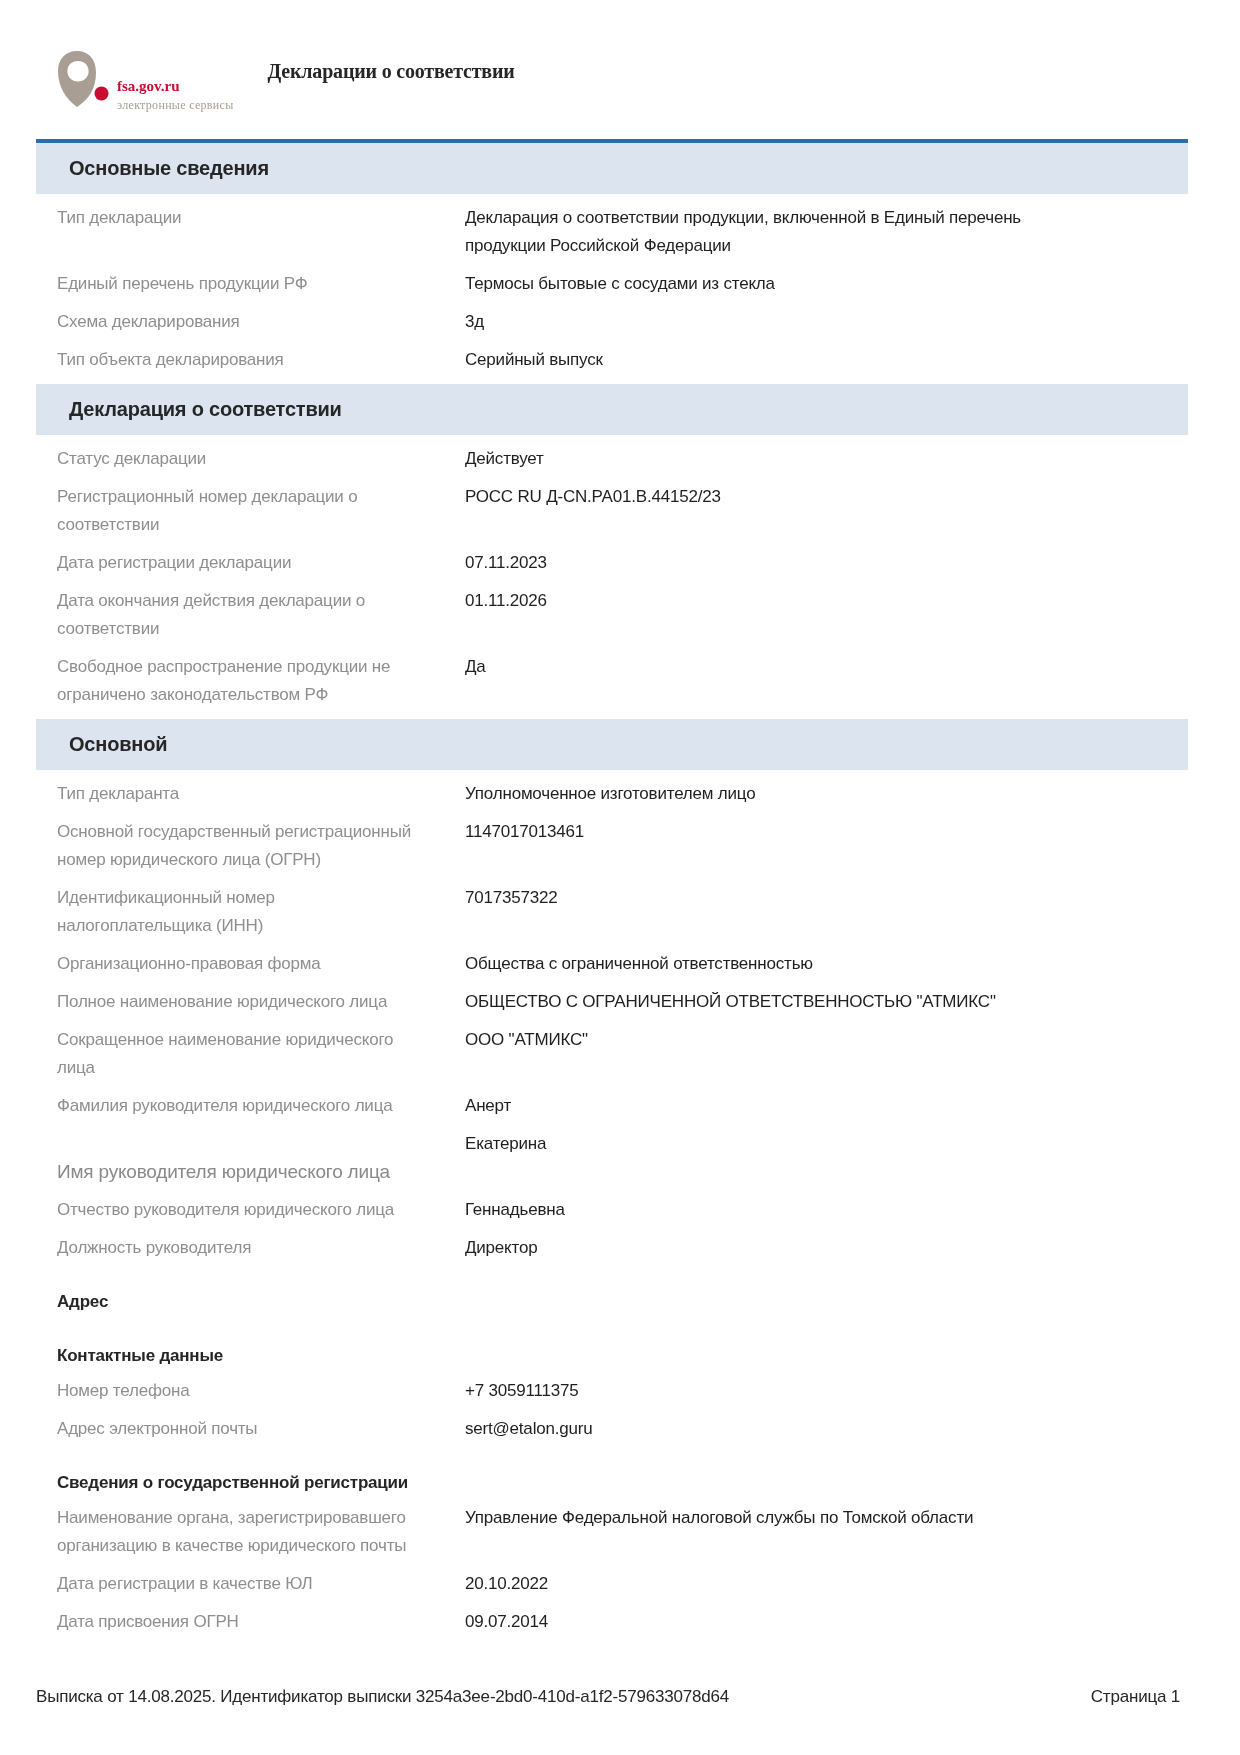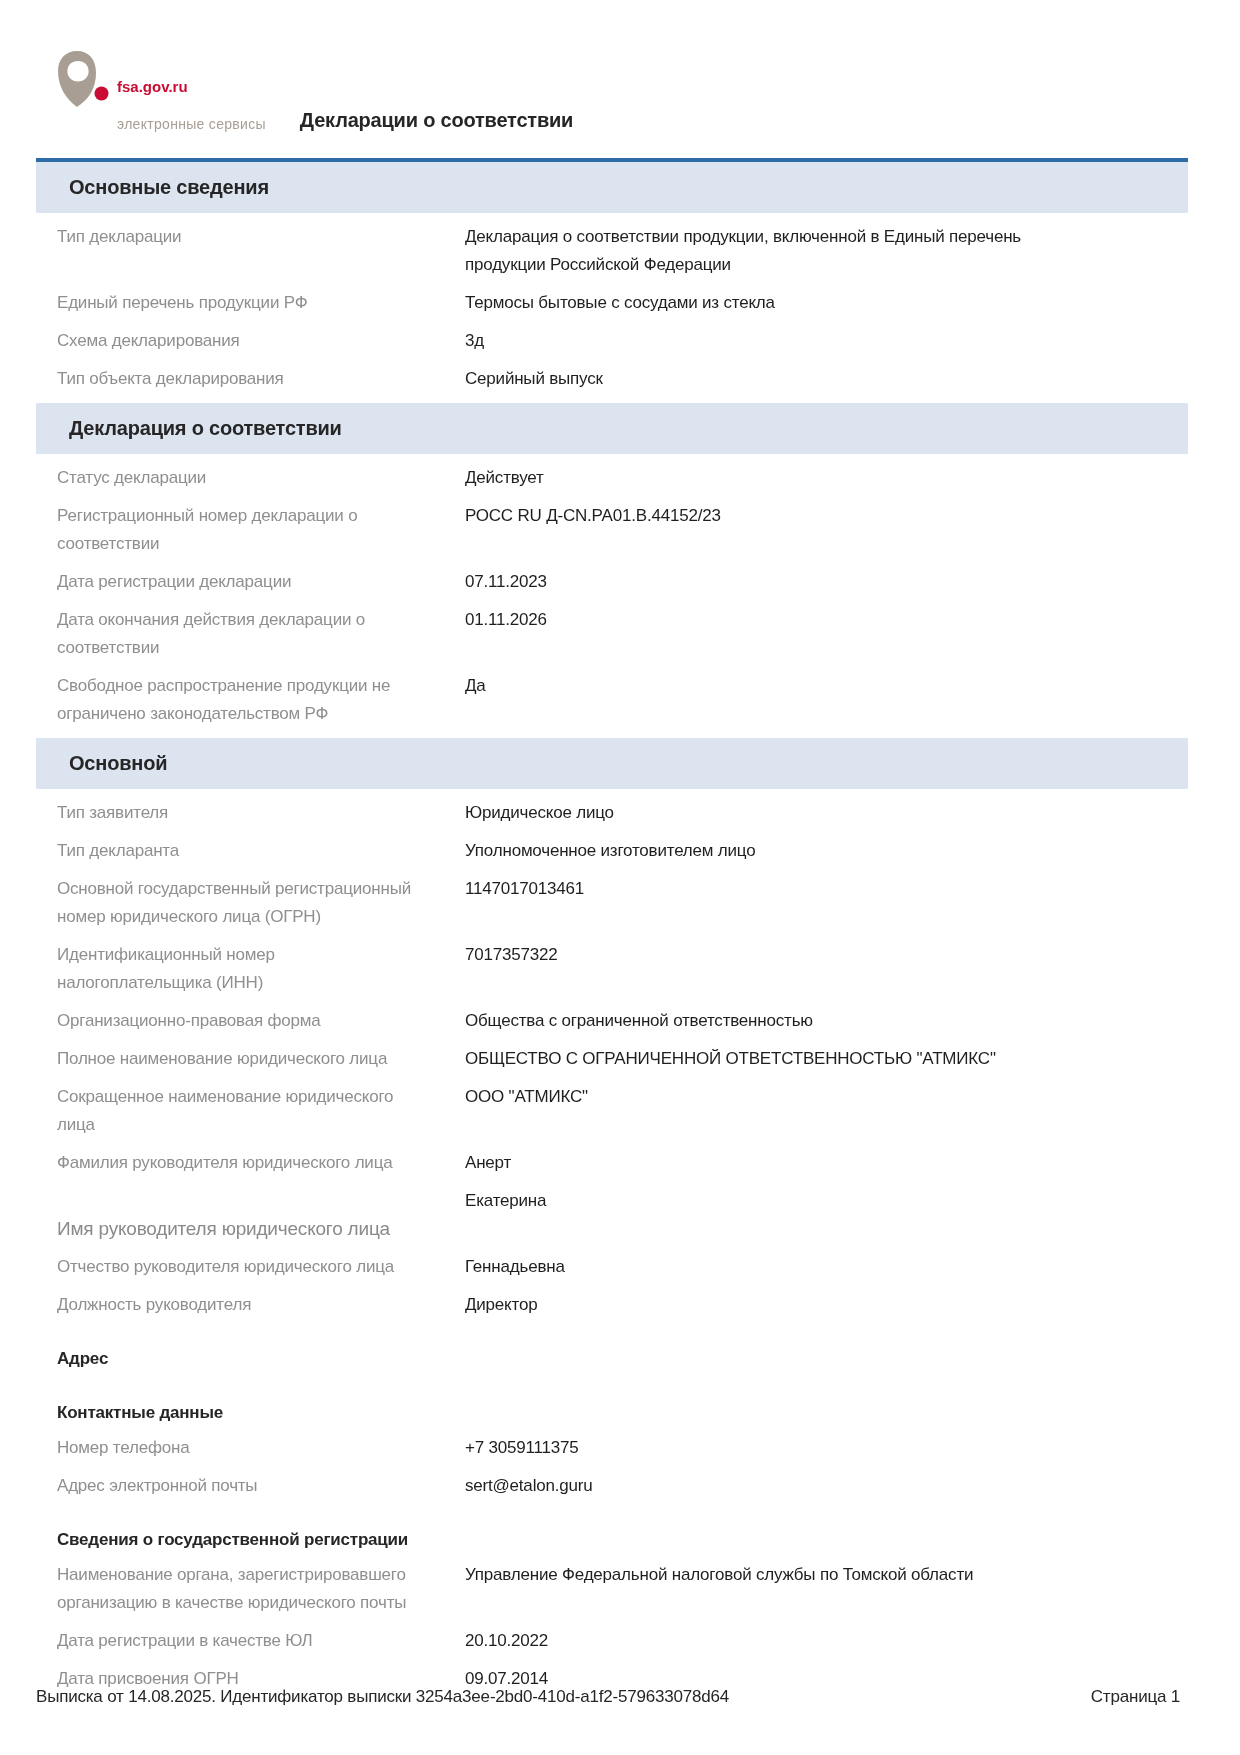--- a/index.html
+++ b/index.html
@@ -3,25 +3,25 @@
 <meta charset="utf-8">
 <style>
   html,body{margin:0;padding:0;background:#ffffff;}
   .page{
     width:1240px;height:1755px;position:relative;box-sizing:border-box;
     background:#ffffff;overflow:hidden;
     font-family:"Liberation Sans",sans-serif;color:#1f1f1f;
     letter-spacing:-0.2px;
   }
   
-  .hdr{display:flex;align-items:flex-end;padding:50px 52px 0 57px;}
+  .hdr{display:flex;align-items:flex-start;padding:50px 52px 0 57px;font-family:Liberation Serif, serif;}
   .logo{display:flex;align-items:flex-start;}
   .logo-txt{margin:28px 0 0 8px;}
   .logo-site{font-size:15px;font-weight:bold;color:#c90c33;letter-spacing:0;}
-  .logo-tagline{font-size:14px;color:#a89e93;margin-top:21px;letter-spacing:0.3px;}
+  .logo-tagline{font-size:12px;color:#a89e93;margin-top:3px;letter-spacing:0.3px;}
   .doc-title{font-size:20px;font-weight:bold;color:#262626;margin:10px 0 0 34px;}
   
   main{margin:26px 52px 0 36px;}
   .band{background:#dce4f0;height:51px;display:flex;align-items:center;padding-left:21px;}
   section:first-child .band{border-top:4px solid #2c6da8;}
   .band h2{font-size:20px;font-weight:bold;color:#262626;margin:12px;letter-spacing:-0.2px;}
   .rows{padding:10px 0 0 21px;}
   .row{display:grid;grid-template-columns:408px 590px;margin-bottom:10px;}
   .label{color:#8f8f8f;font-size:17px;line-height:28px;padding-right:34px;}
   .label.lg{font-size:19px;color:#8a8a8a;margin-top:28px;}
@@ -104,24 +104,20 @@
             <div class="value">Да</div>
           </div>
         </div>
       </section>
       <section>
         <div class="band">
           <h2>Основной</h2>
         </div>
         <div class="rows">
           <div class="row">
-            <div class="label">Тип заявителя</div>
-            <div class="value">Юридическое лицо</div>
-          </div>
-          <div class="row">
             <div class="label">Тип декларанта</div>
             <div class="value">Уполномоченное изготовителем лицо</div>
           </div>
           <div class="row">
             <div class="label">Основной государственный регистрационный номер юридического лица (ОГРН)</div>
             <div class="value">1147017013461</div>
           </div>
           <div class="row">
             <div class="label">Идентификационный номер налогоплательщика (ИНН)</div>
             <div class="value">7017357322</div>

